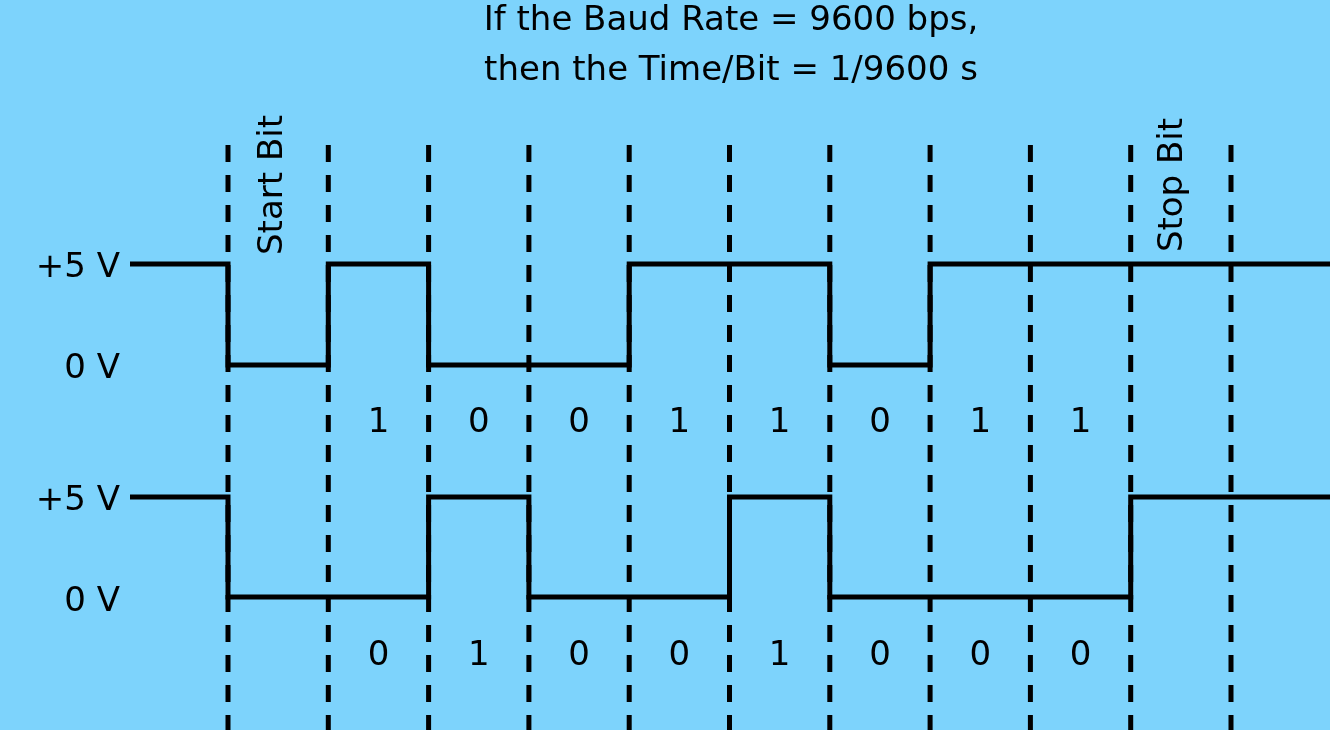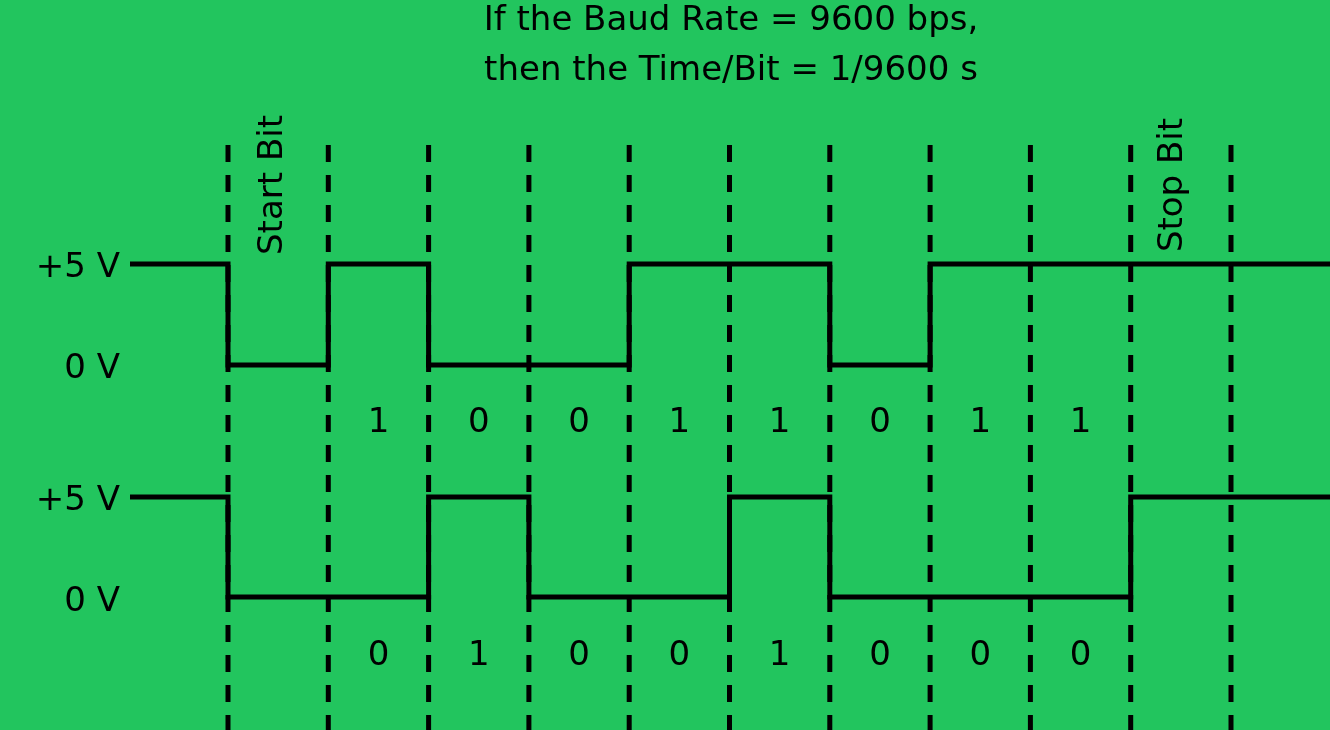--- a/index.html
+++ b/index.html
@@ -10,21 +10,21 @@
   body {
     width: 1330px;
     height: 730px;
     font-family: "DejaVu Sans", sans-serif;
     overflow: hidden;
   }
   #diagram-root {
     position: relative;
     width: 1330px;
     height: 730px;
-    background: #22c55e;
+    background: #7dd3fc;
   }
   svg.timing-svg {
     position: absolute;
     left: 0;
     top: 0;
     width: 1330px;
     height: 730px;
     display: block;
   }
   text {

